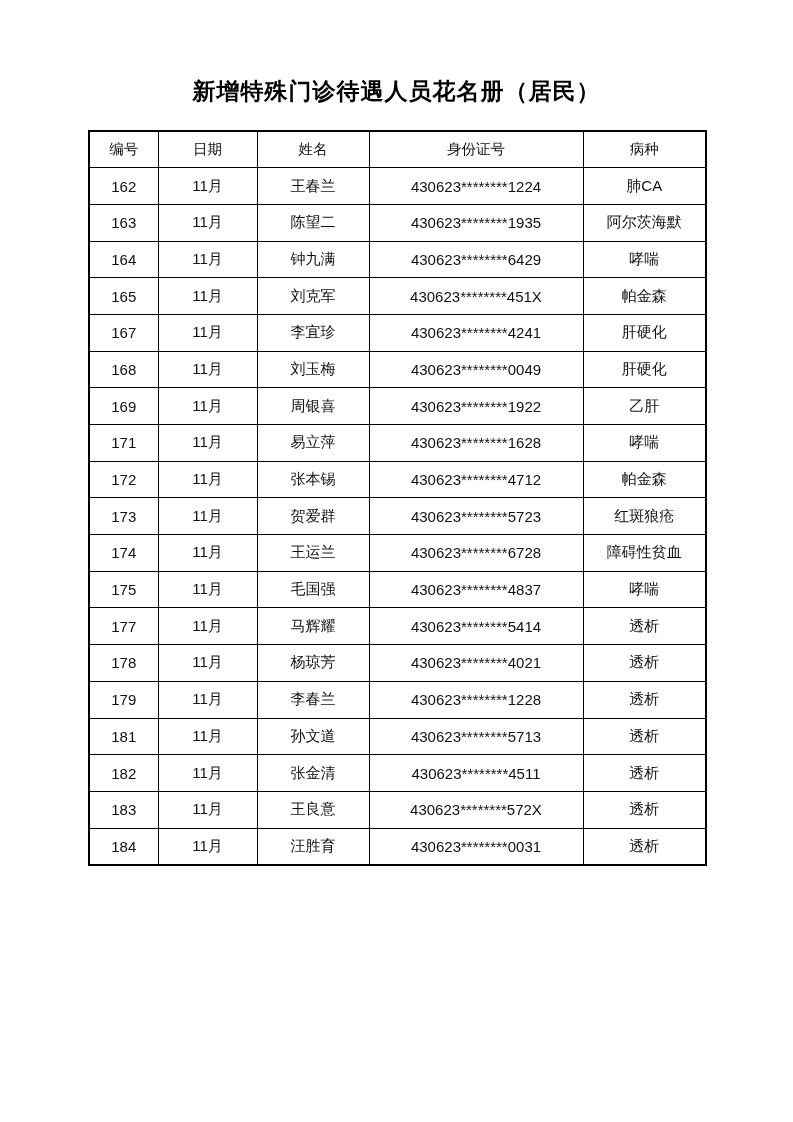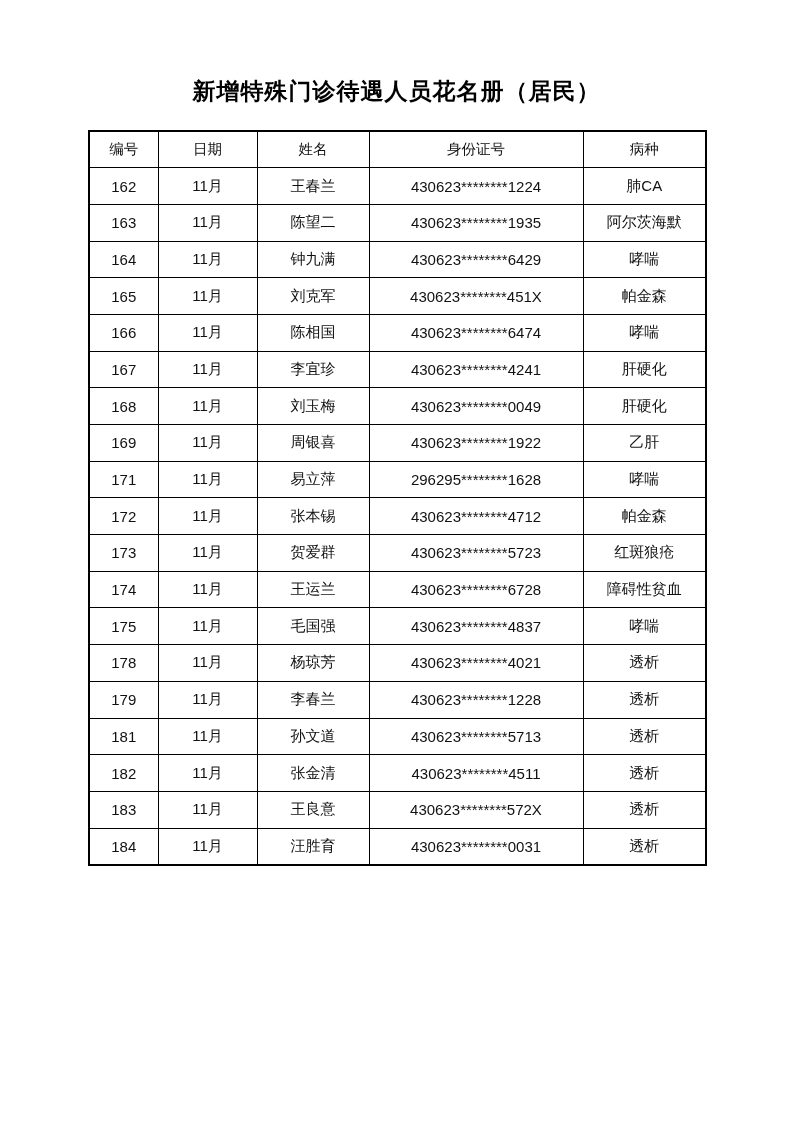--- a/index.html
+++ b/index.html
@@ -99,27 +99,20 @@
           <td>哮喘</td>
         </tr>
         <tr>
           <td>165</td>
           <td>11月</td>
           <td>刘克军</td>
           <td>430623********451X</td>
           <td>帕金森</td>
         </tr>
         <tr>
-          <td>166</td>
-          <td>11月</td>
-          <td>陈相国</td>
-          <td>430623********6474</td>
-          <td>哮喘</td>
-        </tr>
-        <tr>
           <td>167</td>
           <td>11月</td>
           <td>李宜珍</td>
           <td>430623********4241</td>
           <td>肝硬化</td>
         </tr>
         <tr>
           <td>168</td>
           <td>11月</td>
           <td>刘玉梅</td>
@@ -130,21 +123,21 @@
           <td>169</td>
           <td>11月</td>
           <td>周银喜</td>
           <td>430623********1922</td>
           <td>乙肝</td>
         </tr>
         <tr>
           <td>171</td>
           <td>11月</td>
           <td>易立萍</td>
-          <td>296295********1628</td>
+          <td>430623********1628</td>
           <td>哮喘</td>
         </tr>
         <tr>
           <td>172</td>
           <td>11月</td>
           <td>张本锡</td>
           <td>430623********4712</td>
           <td>帕金森</td>
         </tr>
         <tr>
@@ -160,20 +153,27 @@
           <td>王运兰</td>
           <td>430623********6728</td>
           <td>障碍性贫血</td>
         </tr>
         <tr>
           <td>175</td>
           <td>11月</td>
           <td>毛国强</td>
           <td>430623********4837</td>
           <td>哮喘</td>
+        </tr>
+        <tr>
+          <td>177</td>
+          <td>11月</td>
+          <td>马辉耀</td>
+          <td>430623********5414</td>
+          <td>透析</td>
         </tr>
         <tr>
           <td>178</td>
           <td>11月</td>
           <td>杨琼芳</td>
           <td>430623********4021</td>
           <td>透析</td>
         </tr>
         <tr>
           <td>179</td>

